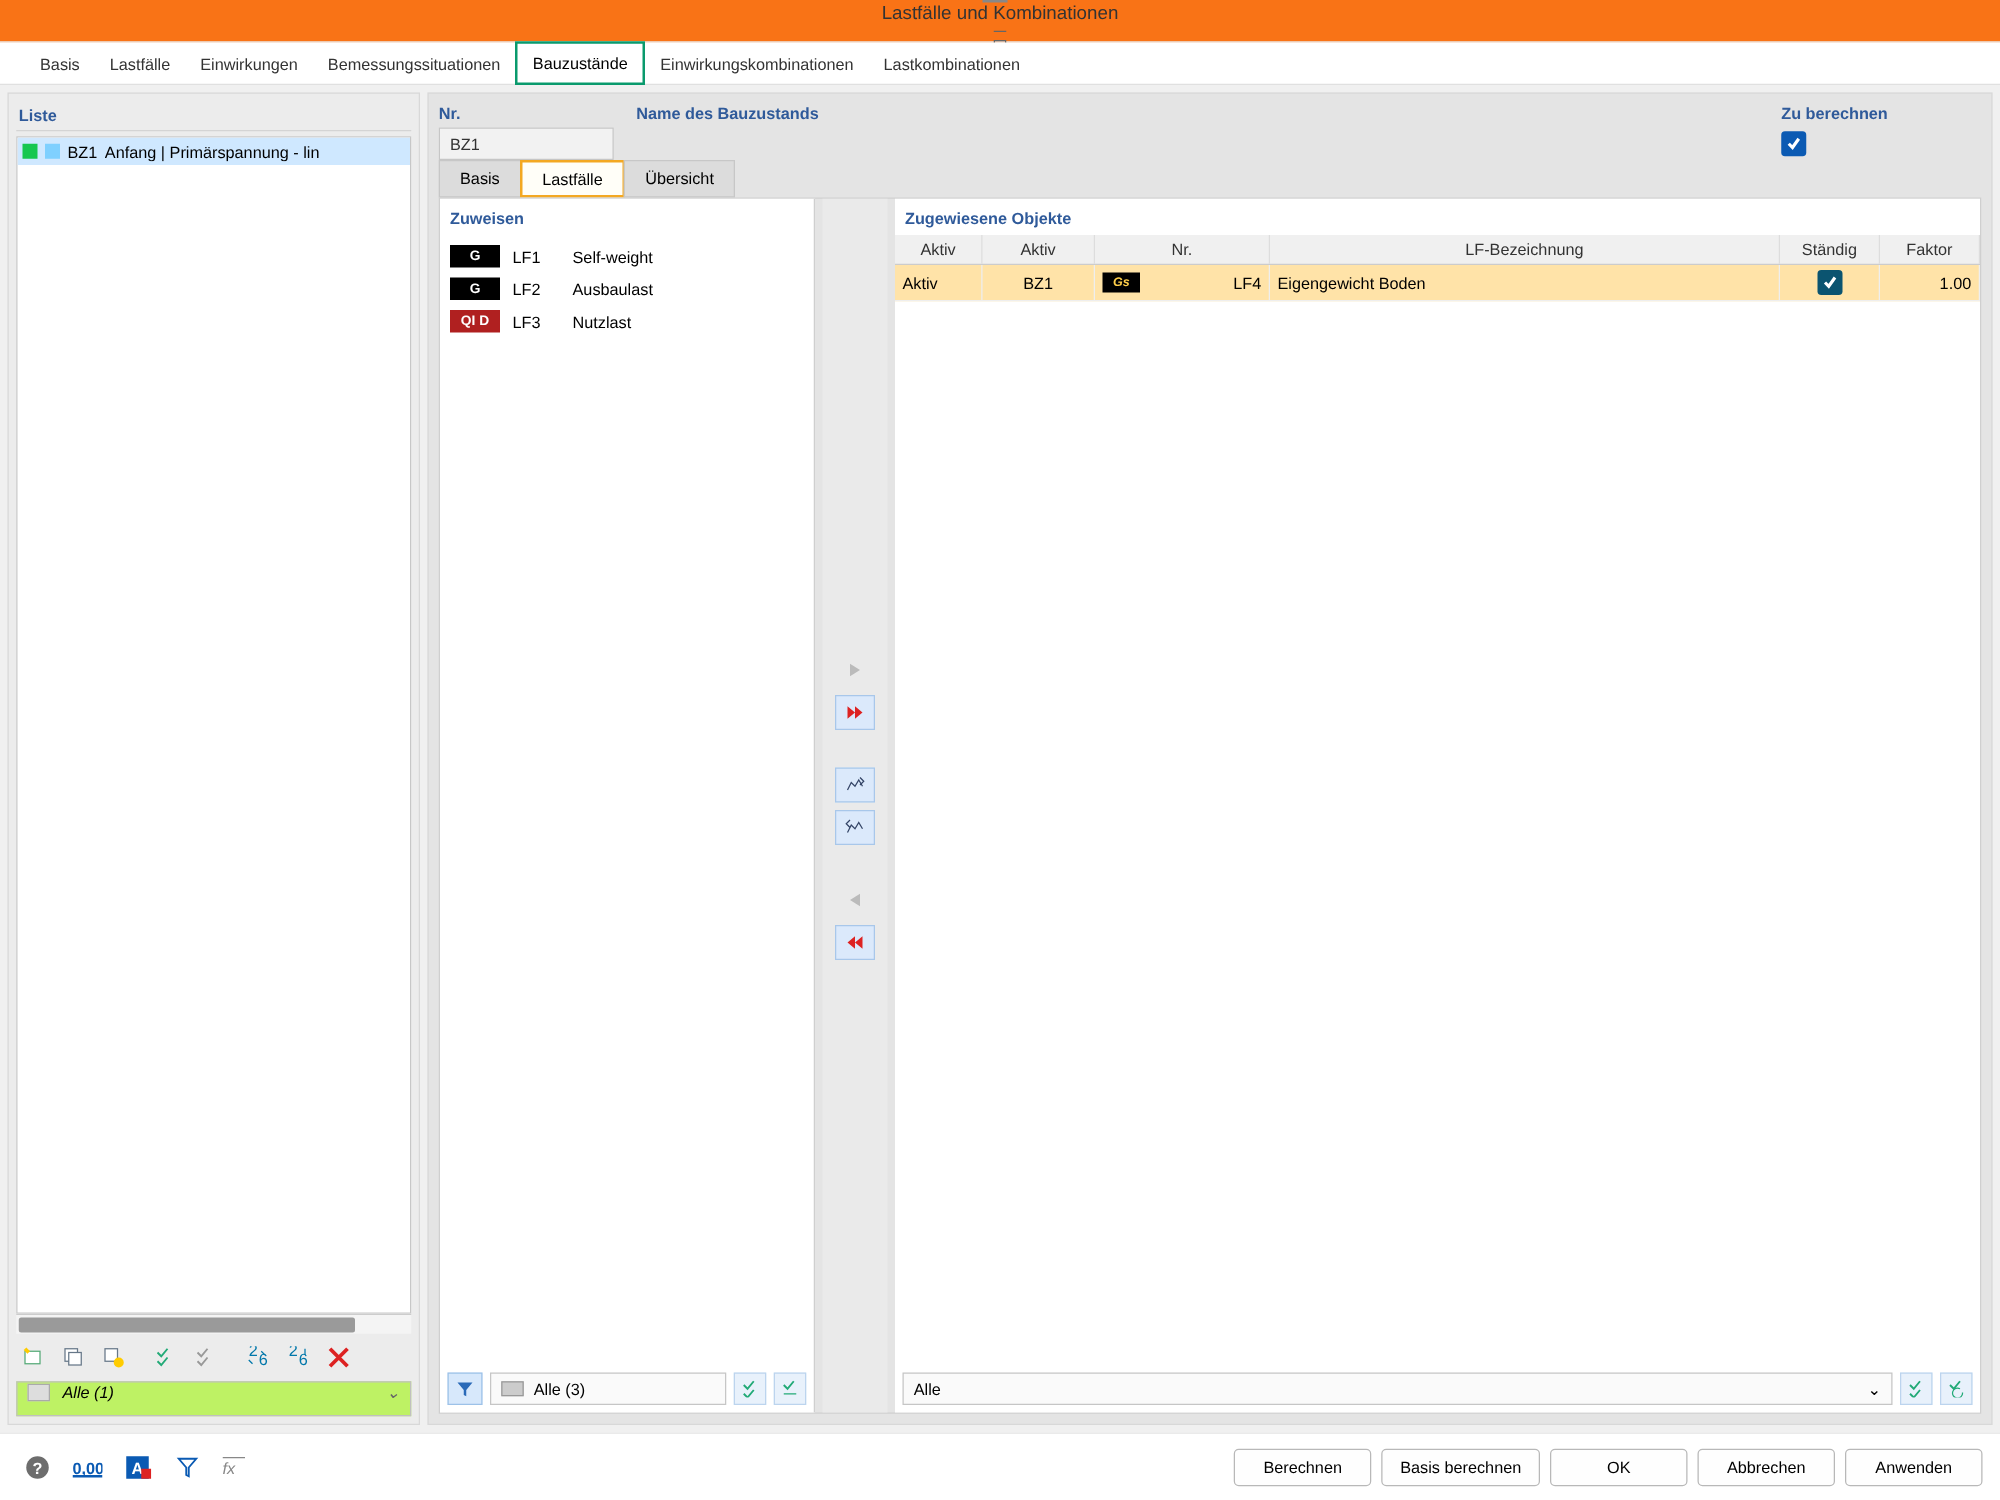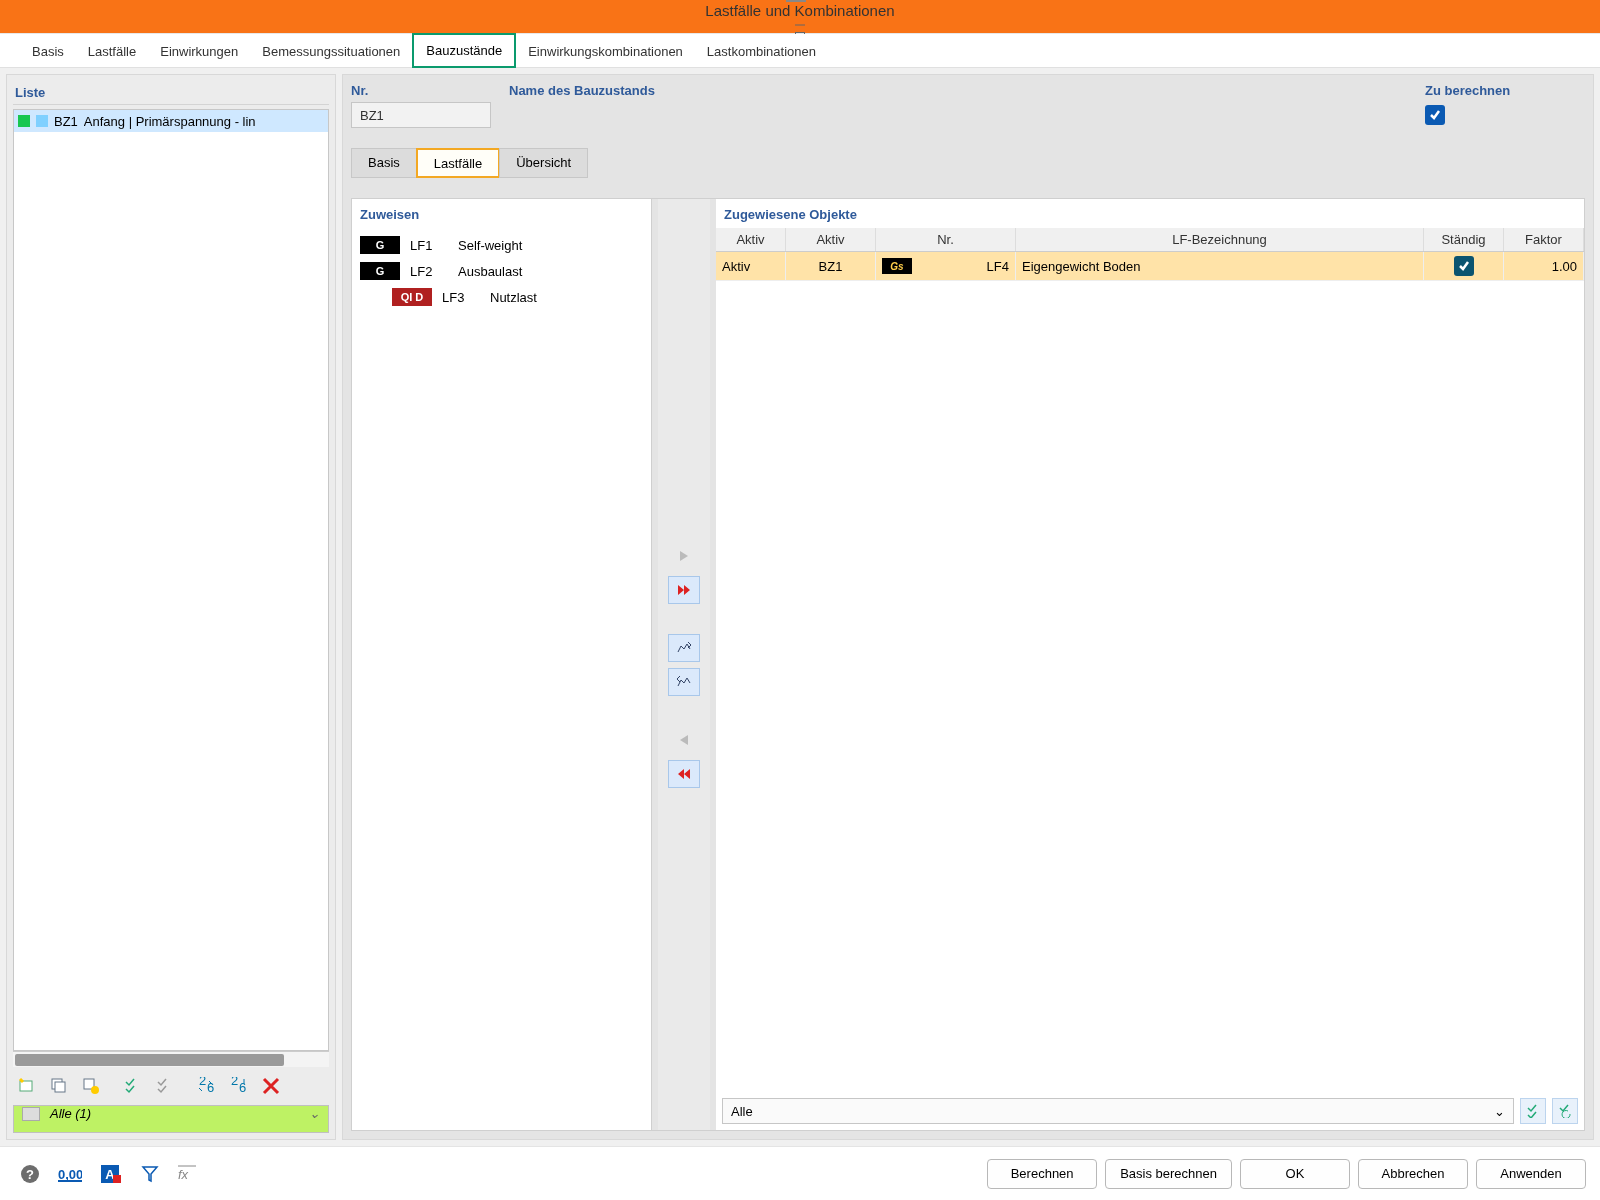--- a/index.html
+++ b/index.html
@@ -29,21 +29,21 @@
 .sq { width:12px; height:12px; }
 .scrollbar-h { height:16px; background:#f4f4f4; border-top:1px solid #ccc; position:relative;}
 .scrollbar-h .thumb { position:absolute; left:2px; top:2px; height:12px; width:85%; background:#9a9a9a; border-radius:2px;}
 .left-toolbar { display:flex; gap:4px; margin-top:6px;}
 .tbtn { width:28px; height:26px; border:1px solid transparent; display:flex; align-items:center; justify-content:center; background:transparent; cursor:pointer;}
 .left-combo { margin-top:6px; height:28px; background:#bef264; border:1px solid #c0c0c0; display:flex; align-items:flex-start; padding:0 8px; justify-content:space-between;font-style:italic;}
 .left-combo .swatch { width:18px; height:14px; background:#ddd; border:1px solid #aaa; margin-right:10px;}
 .left-combo .chev { color:#666;}
 
 
-.right { flex:1; background:#e4e4e4; border:1px solid #d8d8d8; display:flex; flex-direction:column; padding:8px; gap:20px;}
+.right { flex:1; background:#e4e4e4; border:1px solid #d8d8d8; display:flex; flex-direction:column; padding:8px; gap:0;}
 .toprow { display:flex; gap:18px;}
 .field { display:flex; flex-direction:column; gap:4px;}
 .field-label { color:#2f5a9a; font-weight:600;}
 .textbox { height:26px; background:#f2f2f2; border:1px solid #c6c6c6; padding:0 8px; display:flex; align-items:center; color:#333;}
 .textbox.light { background:#fbfbfb;}
 .editbtn { width:28px; height:26px; background:#e1ecf9; border:1px solid #b4cdea; display:flex; align-items:center; justify-content:center; margin-left:4px;}
 .chk { width:20px; height:20px; background:#0b5ab3; border-radius:3px; display:flex; align-items:center; justify-content:center;}
 .chk svg { width:12px; height:12px; stroke:#fff; fill:none; stroke-width:2.5;}
 .chk.dark { background:#0b5470;}
 
@@ -57,21 +57,21 @@
 .col { background:#fff; display:flex; flex-direction:column;}
 .col-left { width:300px; border-right:1px solid #cfcfcf;}
 .col-mid { width:52px; background:#eaeaea; display:flex; flex-direction:column; align-items:center; justify-content:center; gap:6px;}
 .col-right { flex:1;}
 
 .section-label { color:#2f5a9a; font-weight:600; padding:8px 8px 6px 8px;}
 .lflist { padding:4px 8px;}
 .lfrow { display:flex; align-items:center; height:26px; gap:10px;}
 .badge { width:40px; height:18px; color:#fff; font-size:11px; display:flex; align-items:center; justify-content:center; font-weight:600;}
 .badge.g { background:#000;}
-.badge.q { background:#b02020;margin-left:32px;}
+.badge.q { background:#b02020;}
 
 .grid-head { display:flex; background:#f0f0f0; border-bottom:1px solid #ccc;}
 .grid-head .gh { padding:4px 6px; text-align:center; border-right:1px solid #ddd; color:#333;}
 .grid-row { display:flex; border-bottom:1px solid #eee;}
 .grid-row.hl { background:#ffe3a8;}
 .grid-row .gc { padding:4px 6px; border-right:1px solid #eee; display:flex; align-items:center;}
 .gh.status,.gc.status{width:70px;}
 .gh.aktiv,.gc.aktiv{width:90px; justify-content:center;}
 .gh.nr,.gc.nr{width:140px;}
 .gh.bez,.gc.bez{flex:1;}
@@ -248,20 +248,44 @@
             <span style="width:38px">LF2</span>
             <span>Ausbaulast</span>
           </div>
           <div class="lfrow">
             <span class="badge q">QI D</span>
             <span style="width:38px">LF3</span>
             <span>Nutzlast</span>
           </div>
         </div>
         <div style="flex:1"></div>
+        <div class="filterrow" style="padding:6px">
+          <div class="filterbtn">
+              <svg width="14" height="14">
+                <path d="M1 2h12l-5 6v5l-2-1V8z" fill="#2a6ab8"></path>
+              </svg>
+            </div>
+          <div class="filtercombo">
+            <span style="display:flex;align-items:center;gap:8px">
+                <span class="sq" style="background:#ccc;width:18px;height:12px;border:1px solid #999"></span>
+                <span>Alle (3)</span>
+              </span>
+          </div>
+          <div class="smicon">
+              <svg width="14" height="14">
+                <path d="M2 4l3 3 5-6M2 11l3 3 5-6" stroke="#2a7" fill="none" stroke-width="1.5"></path>
+              </svg>
+            </div>
+          <div class="smicon">
+              <svg width="14" height="14">
+                <path d="M2 4l3 3 5-6" stroke="#2a7" fill="none" stroke-width="1.5"></path>
+                <path d="M2 11h10" stroke="#2a7"></path>
+              </svg>
+            </div>
+        </div>
       </div>
 
       <div class="col-mid">
         <div class="midbtn">
             <svg viewBox="0 0 16 16">
               <path d="M4 3l8 5-8 5z" fill="#bbb"></path>
             </svg>
           </div>
         <div class="midbtn active">
             <svg viewBox="0 0 16 16">

